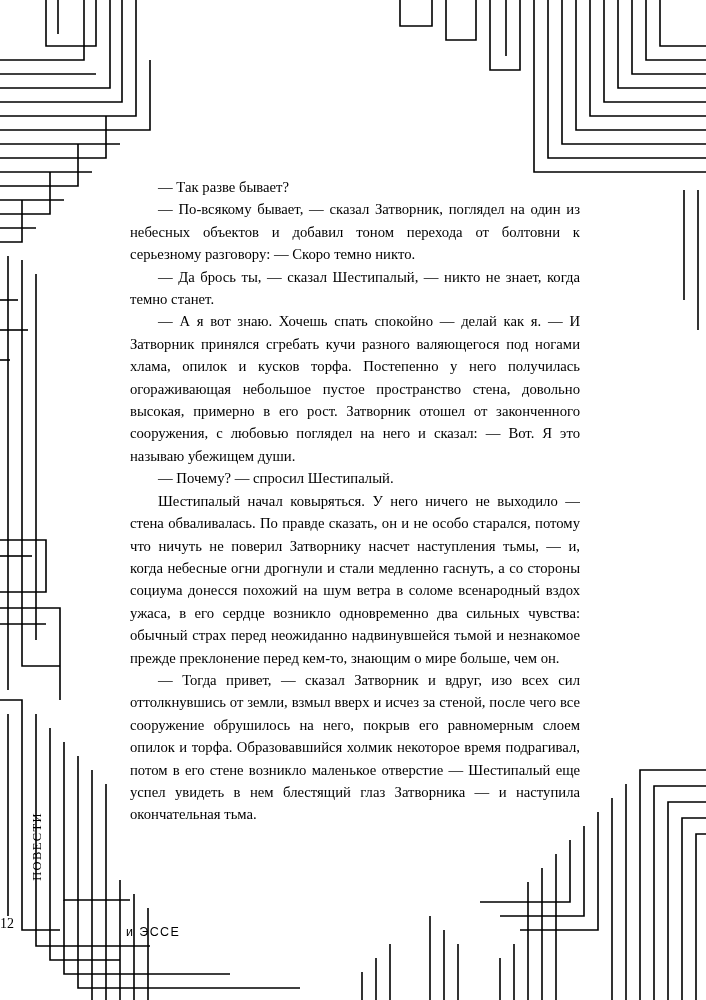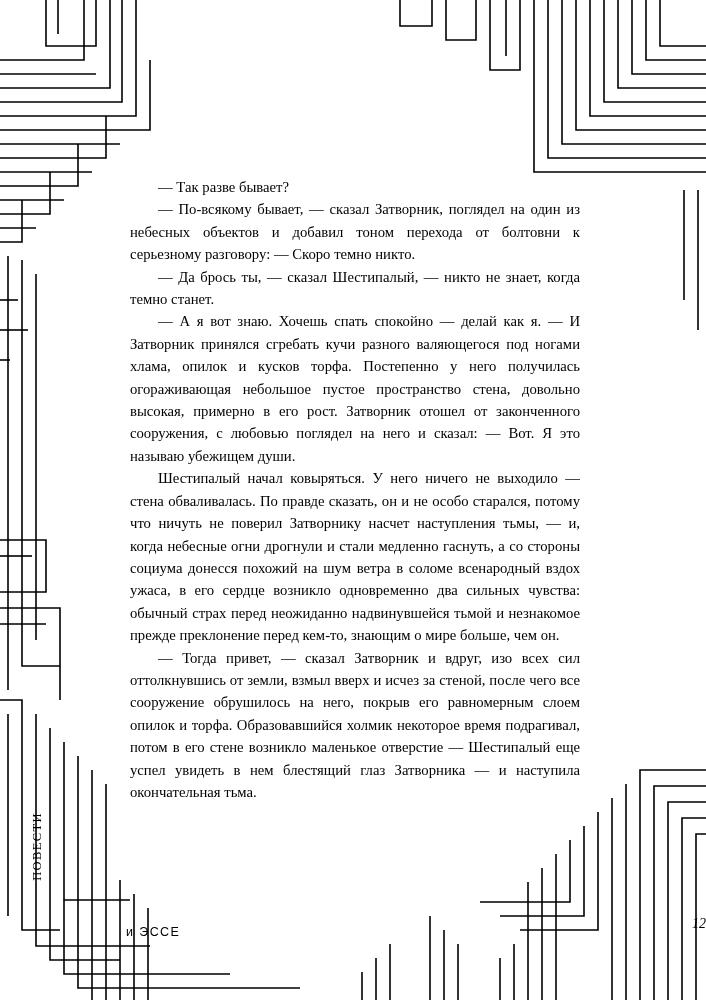--- a/index.html
+++ b/index.html
@@ -45,24 +45,23 @@
   .para + .para {
     margin-top: 0;
   }
 
   
   .page-number {
     position: absolute;
     left: 0;
     top: 916px;
     width: 706px;
-    text-align: right;
+    text-align: left;
     font-size: 14px;
     font-family: "Liberation Serif", serif;
-    font-style: italic;
   }
 
   
   .vertical-head {
     position: absolute;
     left: 30px;
     top: 812px;
     width: 18px;
     font-size: 12.5px;
     letter-spacing: 1.4px;
@@ -168,20 +167,21 @@
     <path d="M376 958 L376 1000"></path>
     <path d="M362 972 L362 1000"></path>
   </g>
 </svg>
 
 <div class="page-body">
   <p class="para">— Так разве бывает?</p>
   <p class="para">— По-всякому бывает, — сказал Затворник, поглядел на один из небесных объектов и добавил тоном перехода от болтовни к серьезному разговору: — Скоро темно никто.</p>
   <p class="para">— Да брось ты, — сказал Шестипалый, — никто не знает, когда темно станет.</p>
   <p class="para">— А я вот знаю. Хочешь спать спокойно — делай как я. — И Затворник принялся сгребать кучи разного валяющегося под ногами хлама, опилок и кусков торфа. Постепенно у него получилась огораживающая небольшое пустое пространство стена, довольно высокая, примерно в его рост. Затворник отошел от законченного сооружения, с любовью поглядел на него и сказал: — Вот. Я это называю убежищем души.</p>
+  <p class="para">— Почему? — спросил Шестипалый.</p>
   <p class="para">Шестипалый начал ковыряться. У него ничего не выходило — стена обваливалась. По правде сказать, он и не особо старался, потому что ничуть не поверил Затворнику насчет наступления тьмы, — и, когда небесные огни дрогнули и стали медленно гаснуть, а со стороны социума донесся похожий на шум ветра в соломе всенародный вздох ужаса, в его сердце возникло одновременно два сильных чувства: обычный страх перед неожиданно надвинувшейся тьмой и незнакомое прежде преклонение перед кем-то, знающим о мире больше, чем он.</p>
   <p class="para">— Тогда привет, — сказал Затворник и вдруг, изо всех сил оттолкнувшись от земли, взмыл вверх и исчез за стеной, после чего все сооружение обрушилось на него, покрыв его равномерным слоем опилок и торфа. Образовавшийся холмик некоторое время подрагивал, потом в его стене возникло маленькое отверстие — Шестипалый еще успел увидеть в нем блестящий глаз Затворника — и наступила окончательная тьма.</p>
 </div>
 
 <div class="vertical-head">ПОВЕСТИ</div>
 <div class="bottom-head">и ЭССЕ</div>
 
 <div class="page-number">12</div>
 
 </body></html>

